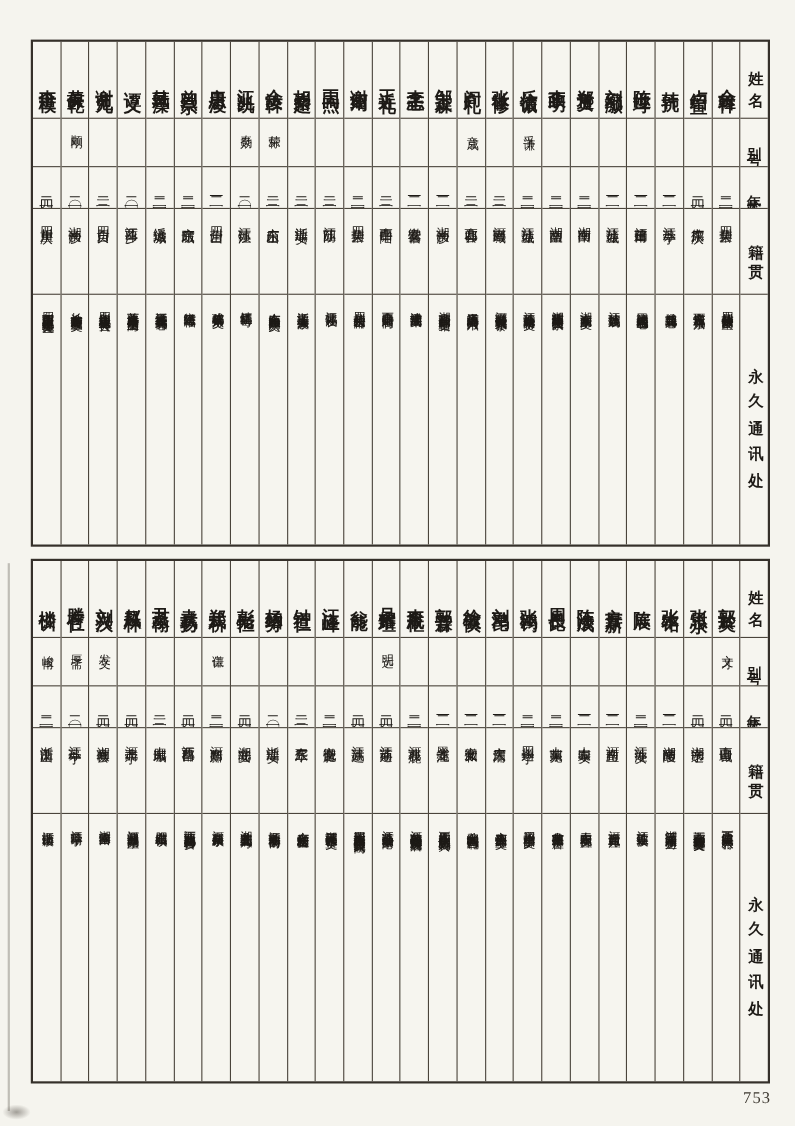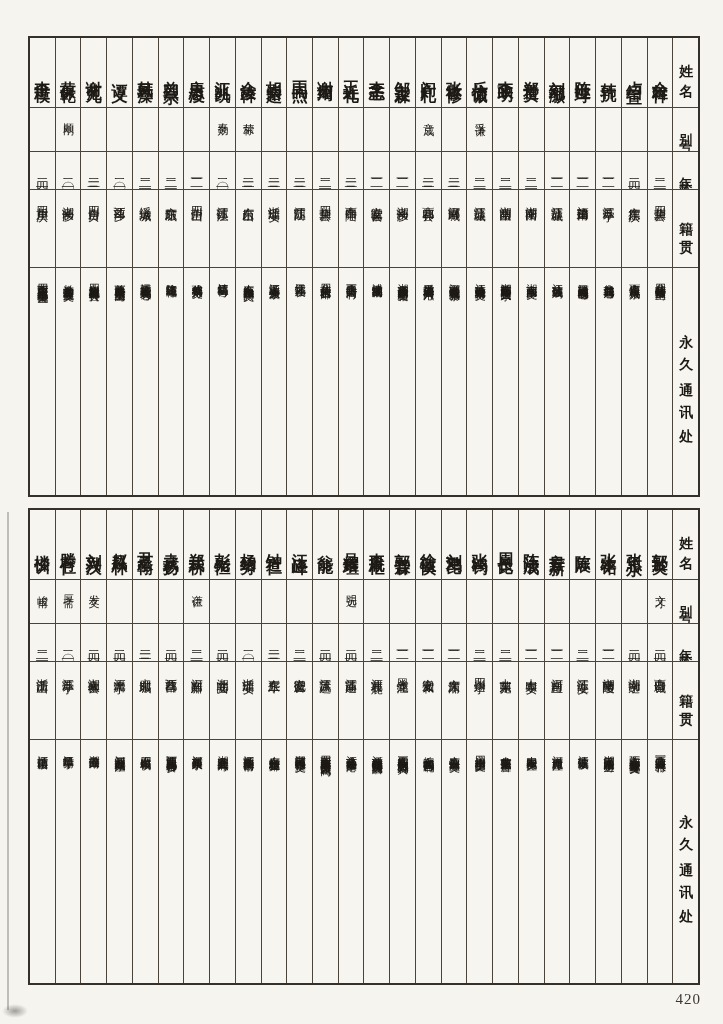--- a/index.html
+++ b/index.html
@@ -424,16 +424,16 @@
       </div>
       <div class="col person-col">
         <div class="cell cell-name">楼训</div>
         <div class="cell cell-alias">峻甫</div>
         <div class="cell cell-age">二二</div>
         <div class="cell cell-native">浙江萧山</div>
         <div class="cell cell-address">浙江萧山楼镇</div>
       </div>
     </section>
 
-  <div class="page-number">420</div>
+  <div class="page-number">753</div>
   <div class="edge-line"></div>
   <div class="corner-smudge"></div>
 </div>
 
 </body></html>

